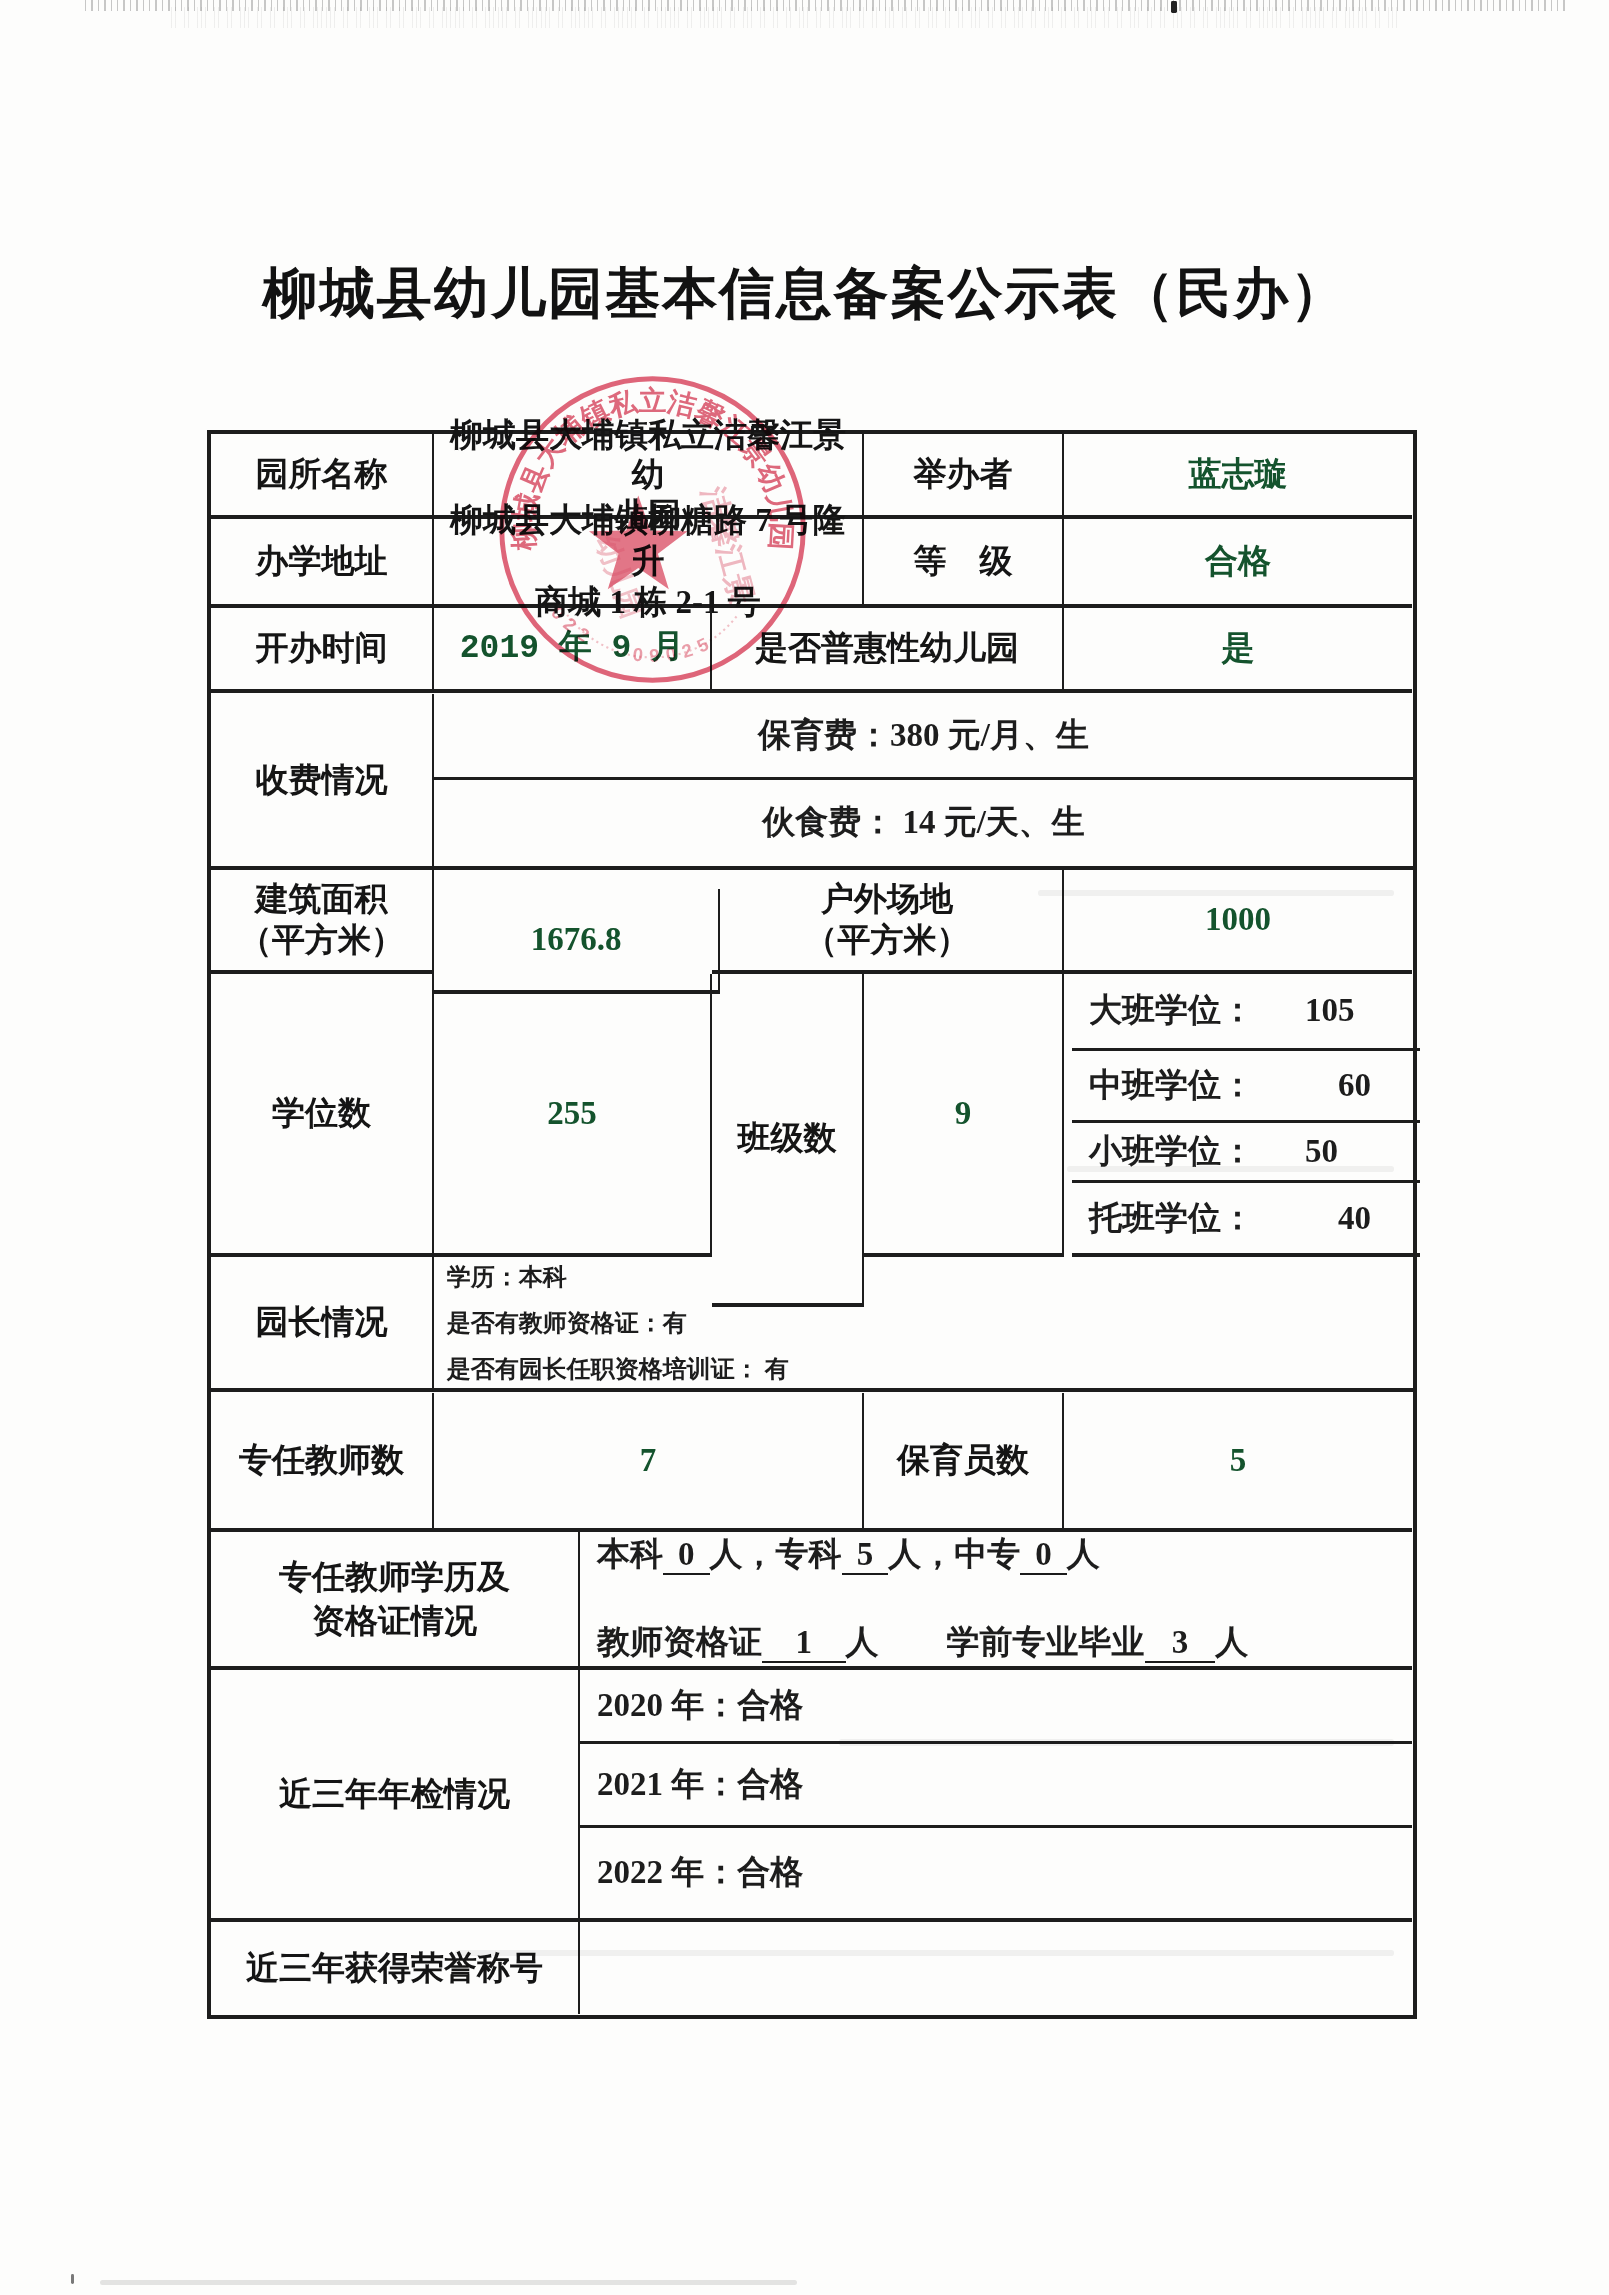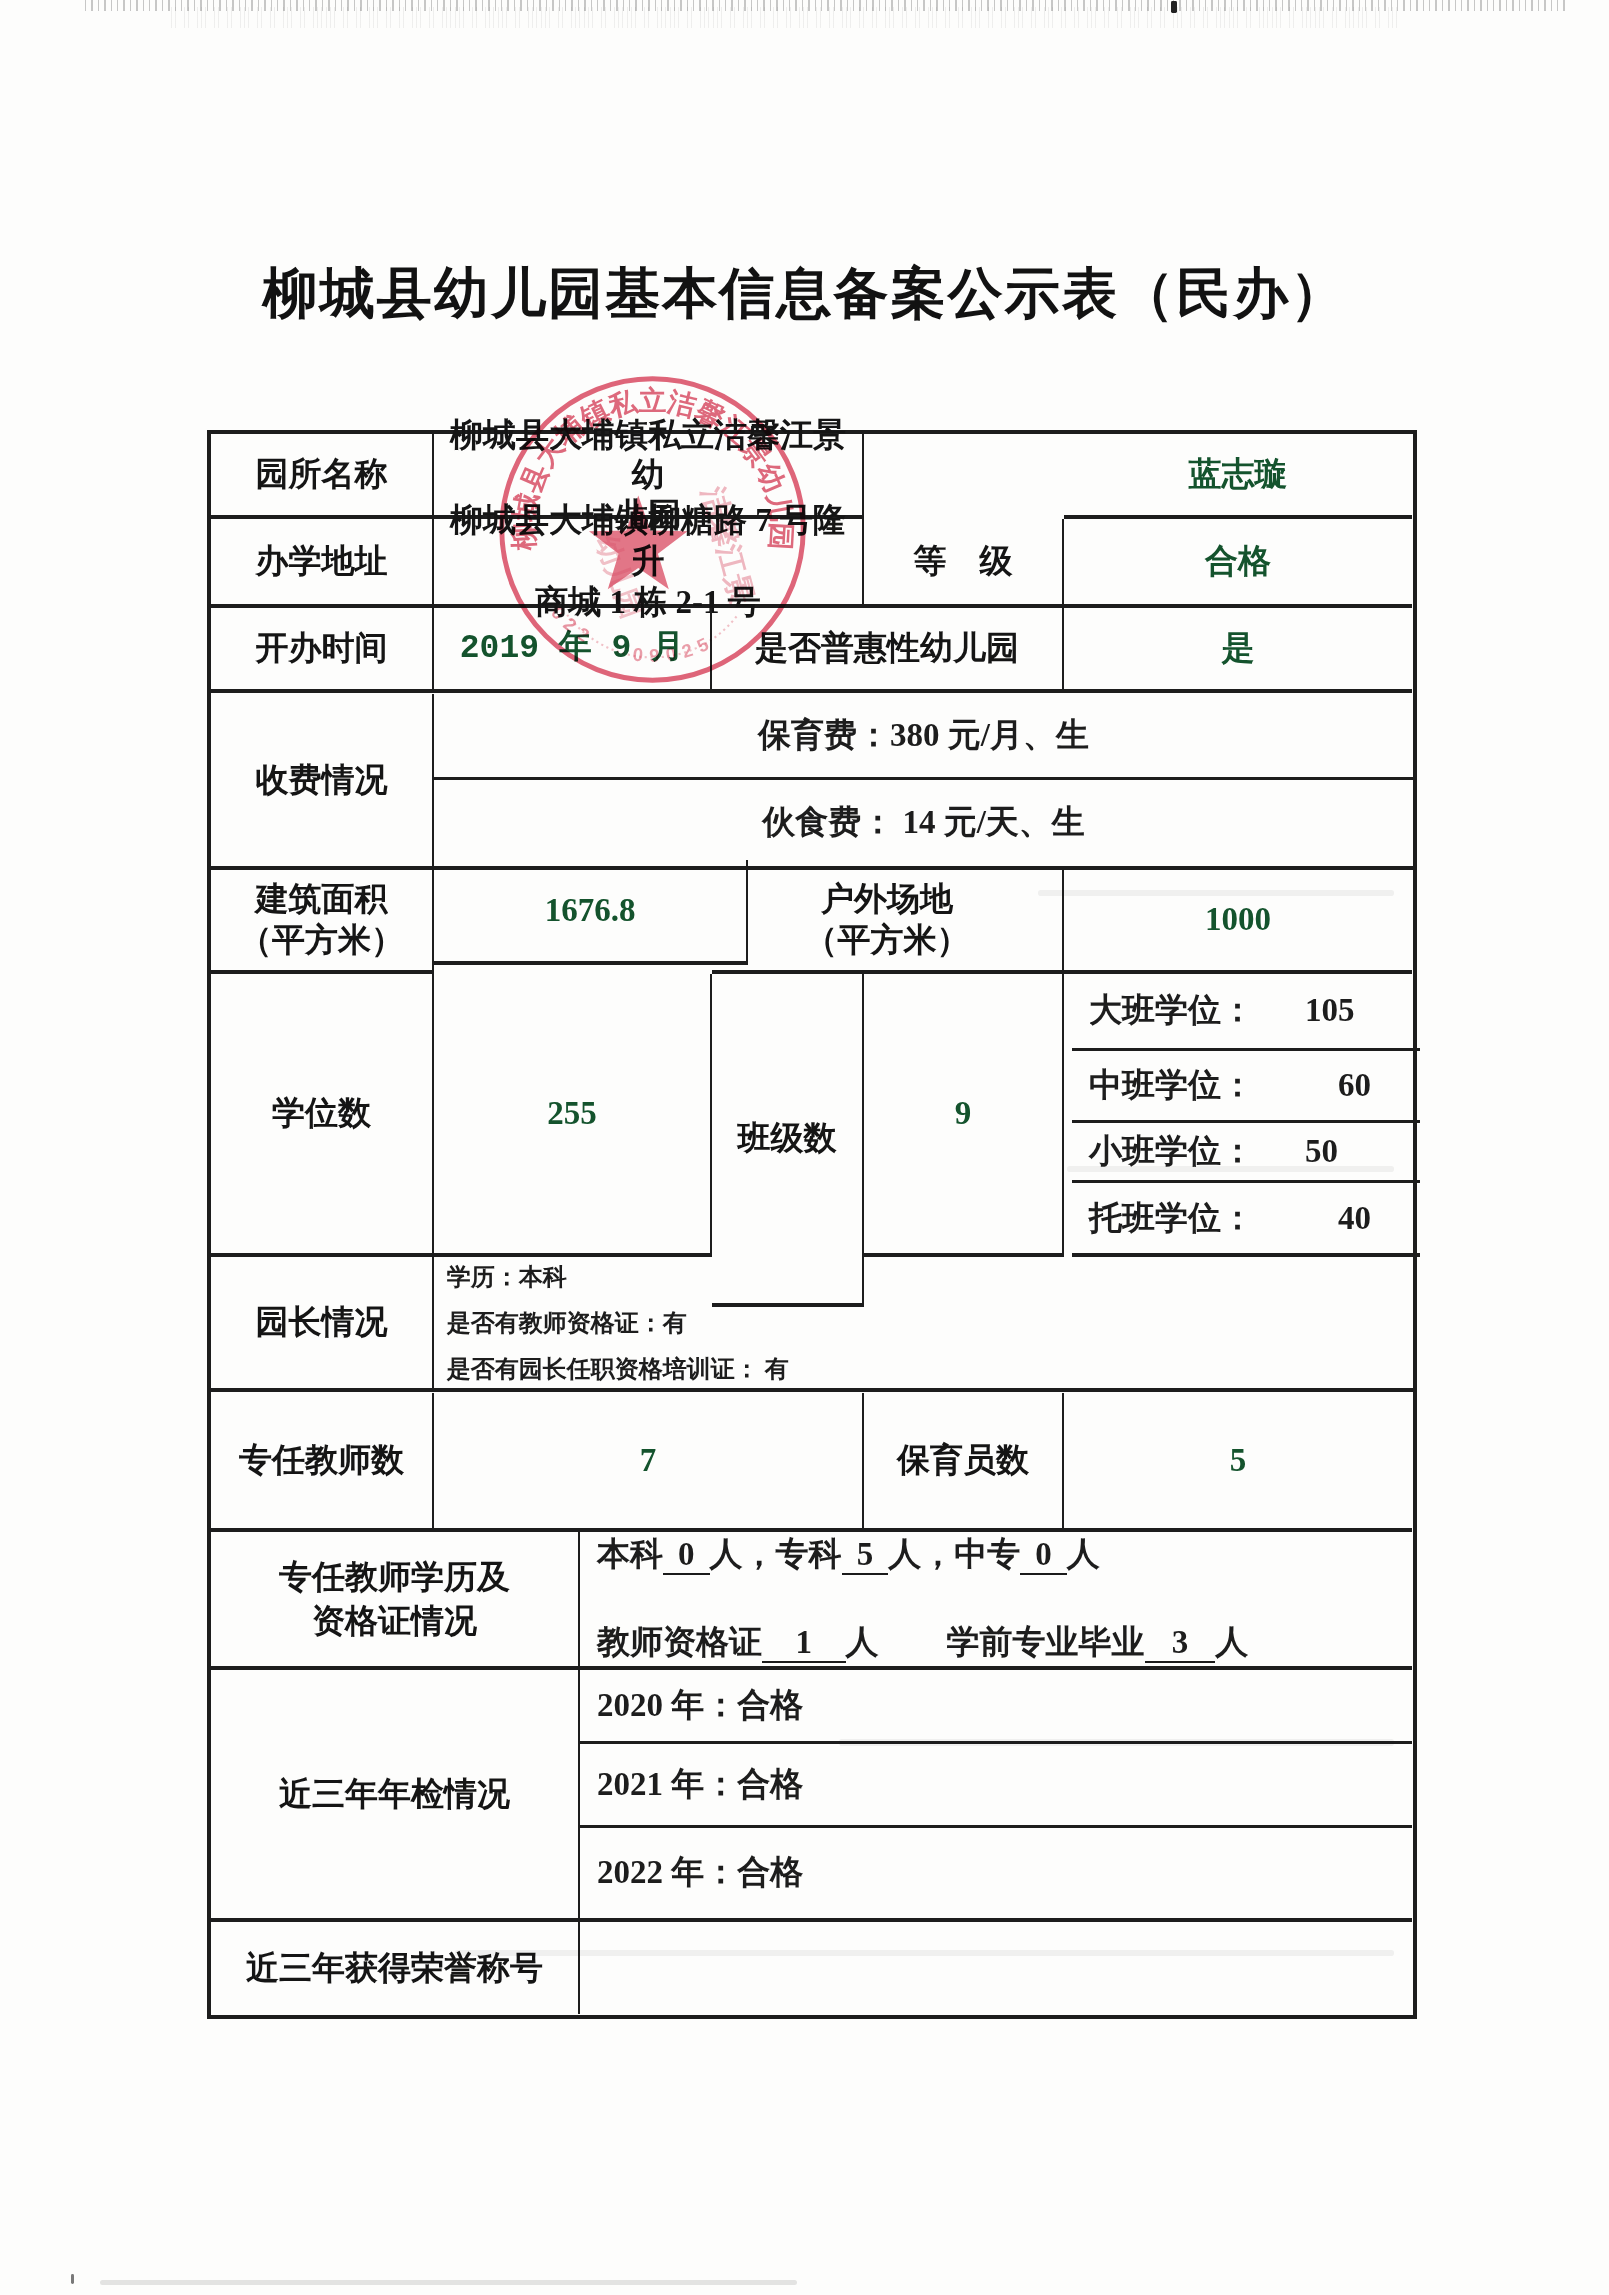--- a/index.html
+++ b/index.html
@@ -110,20 +110,23 @@
 
   <div class="grid">
 
     <div class="cell l" style="left:0;top:0;width:223px;height:85px;">
         <span>园所名称</span>
       </div>
     <div class="cell l" style="left:223px;top:0;width:430px;height:85px;line-height:40px;">
       <div>柳城县大埔镇私立洁馨江景幼</div>
       <div>儿园</div>
     </div>
+    <div class="cell l" style="left:653px;top:0;width:200px;height:85px;">
+        <span>举办者</span>
+      </div>
     <div class="cell v last" style="left:853px;top:0;width:348px;height:85px;font-weight:700;">
         <span>蓝志璇</span>
       </div>
 
     <div class="cell l" style="left:0;top:85px;width:223px;height:89px;">
         <span>办学地址</span>
       </div>
     <div class="cell l" style="left:223px;top:85px;width:430px;height:89px;line-height:41px;">
       <div>柳城县大埔镇柳糖路 7 号隆升</div>
       <div>商城 1 栋 2-1 号</div>
@@ -157,21 +160,21 @@
         </div>
       <div class="subrow bottom" style="height:88px;">
           <span>伙食费： 14 元/天、生</span>
         </div>
     </div>
 
     <div class="cell l" style="left:0;top:435px;width:223px;height:105px;line-height:41px;">
       <div>建筑面积</div>
       <div>（平方米）</div>
     </div>
-    <div class="cell v" style="left:223px;top:426px;width:314px;height:105px;">
+    <div class="cell v" style="left:223px;top:455px;width:286px;height:105px;">
         <span>1676.8</span>
       </div>
     <div class="cell l" style="left:501px;top:435px;width:352px;height:105px;line-height:41px;">
       <div>户外场地</div>
       <div>（平方米）</div>
     </div>
     <div class="cell v last" style="left:853px;top:435px;width:348px;height:105px;">
         <span>1000</span>
       </div>
 

